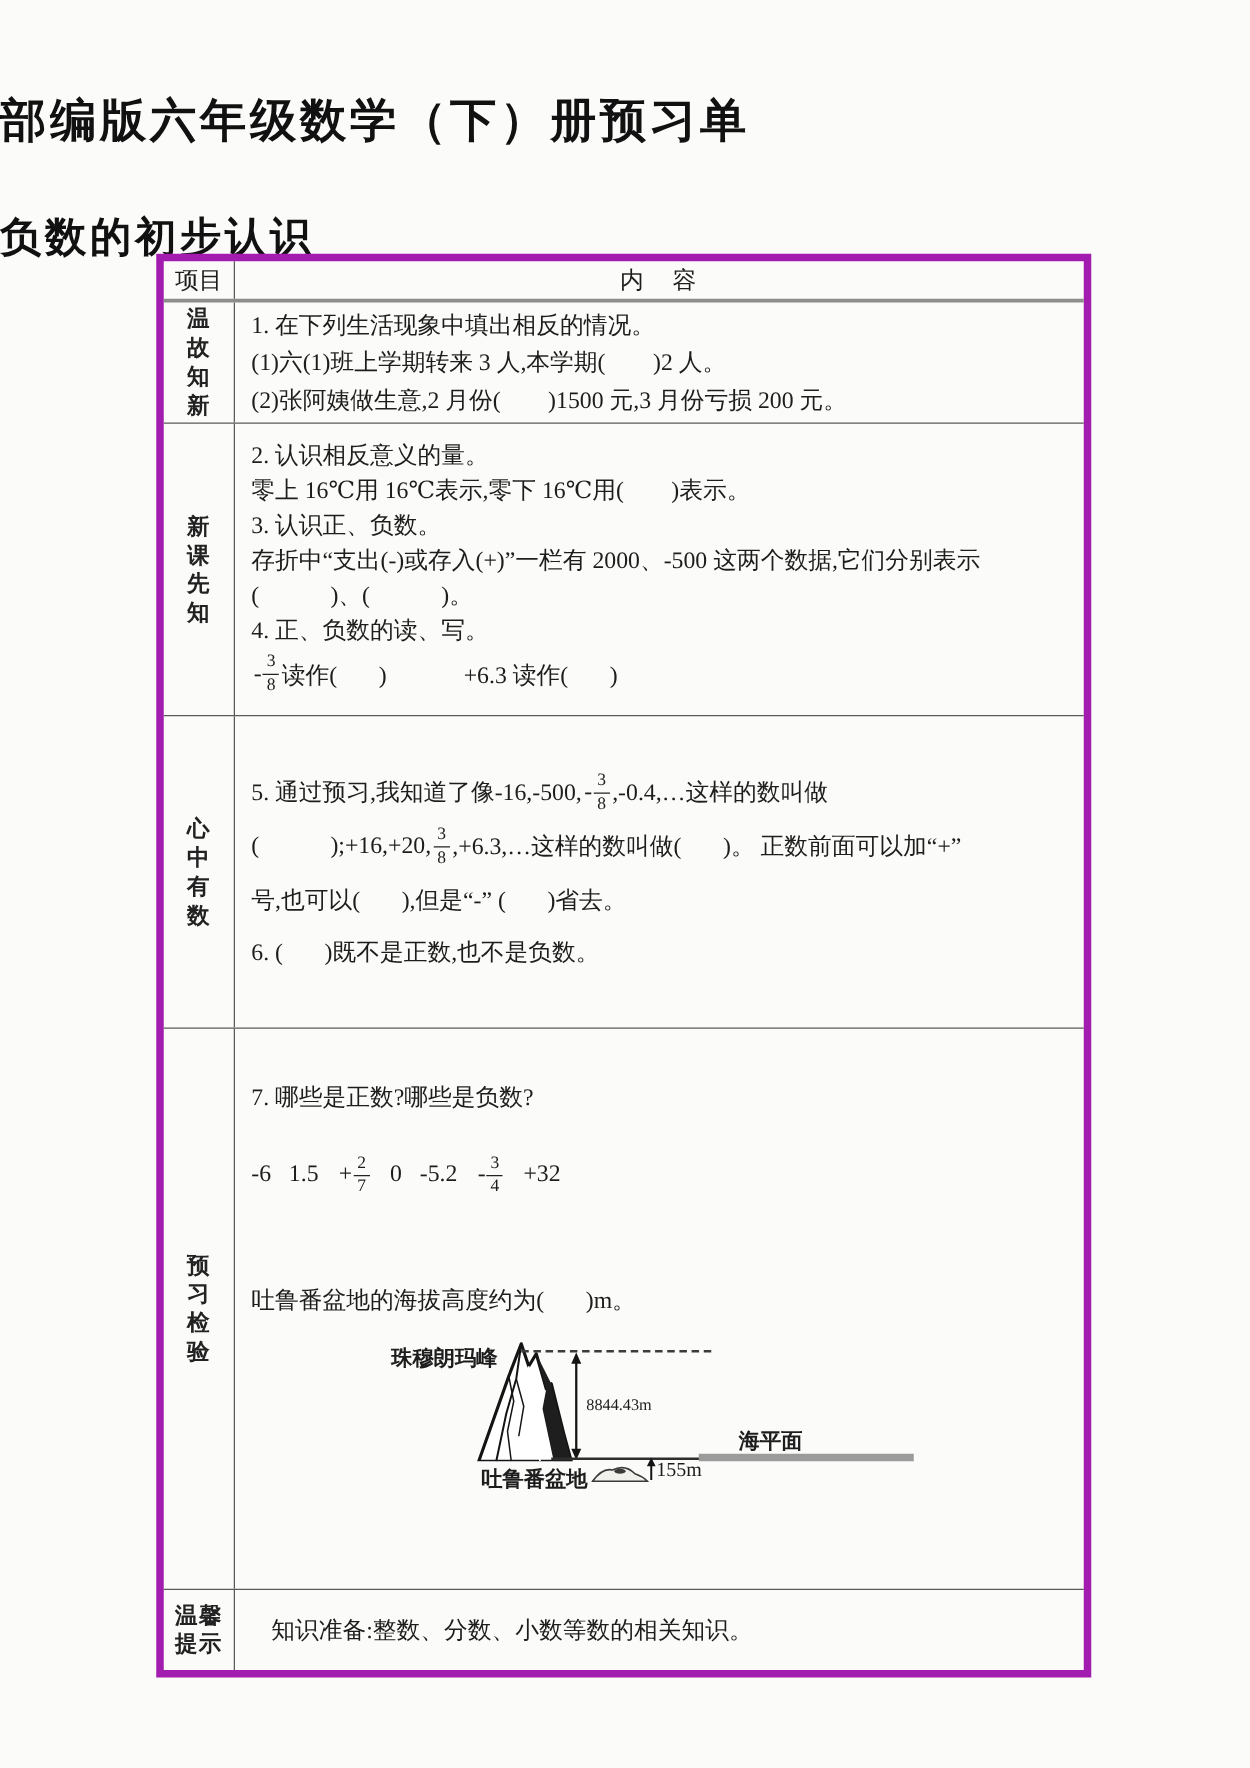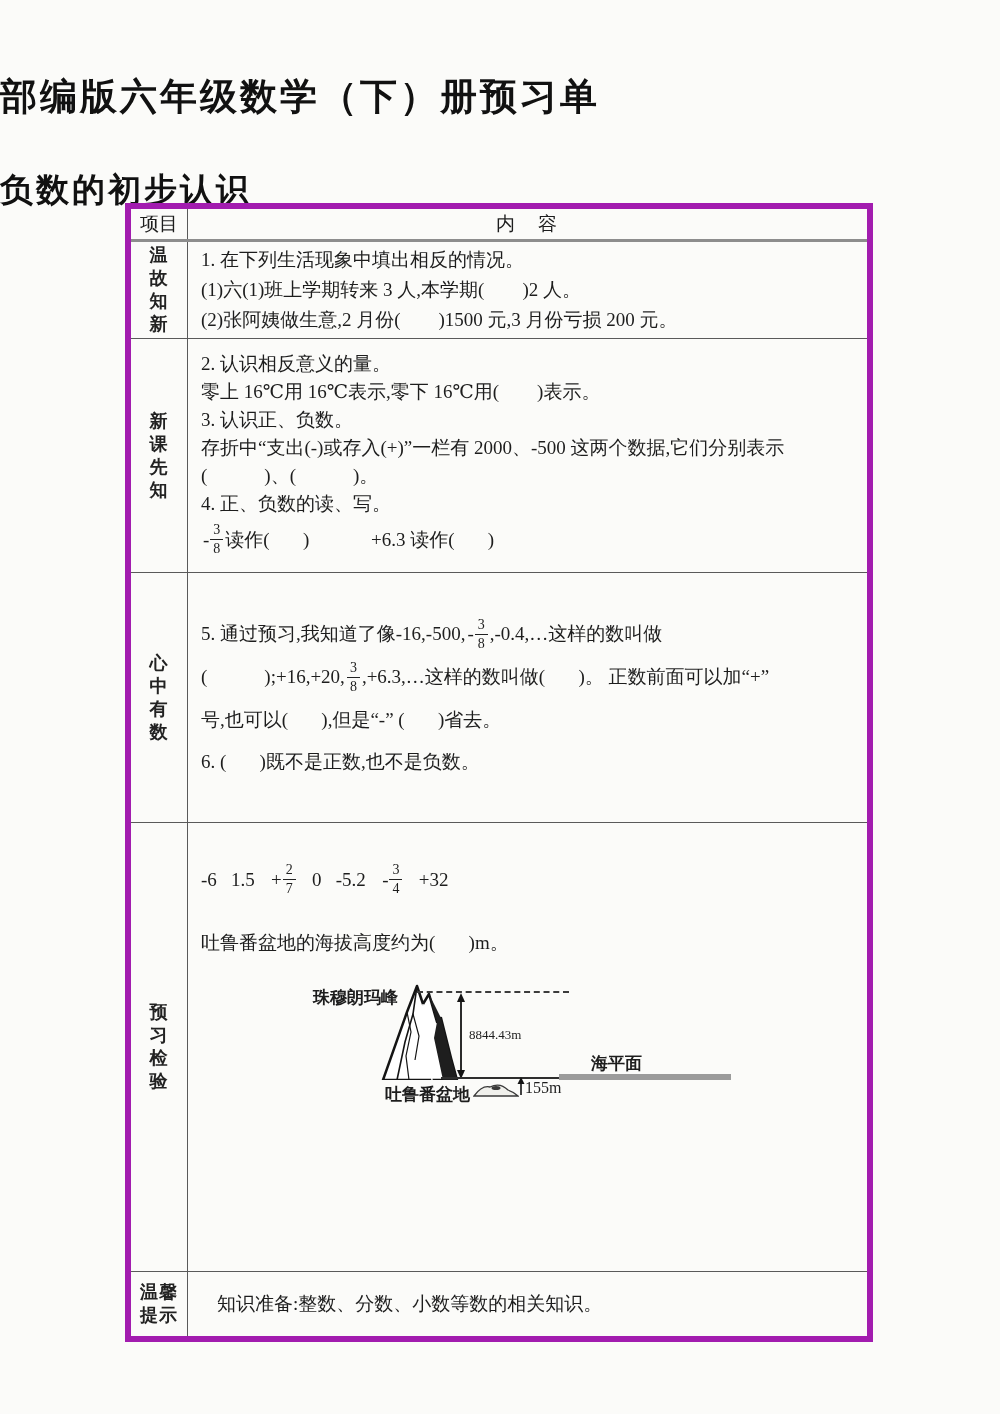--- a/index.html
+++ b/index.html
@@ -185,20 +185,23 @@
       </div>
       <div class="trow" id="row3">
         <div class="label-cell">
           <div class="label-line">预</div>
           <div class="label-line">习</div>
           <div class="label-line">检</div>
           <div class="label-line">验</div>
         </div>
         <div class="content-cell">
           <div class="line">
+            <span class="seg">7. 哪些是正数?哪些是负数?</span>
+          </div>
+          <div class="line">
             <span class="seg">-6   1.5   </span>
             <span class="frac">
               <span class="fsign">+</span>
               <span class="fstack">
                 <span class="fnum">2</span>
                 <span class="fden">7</span>
               </span>
             </span>
             <span class="seg">   0   -5.2   </span>
             <span class="frac">

